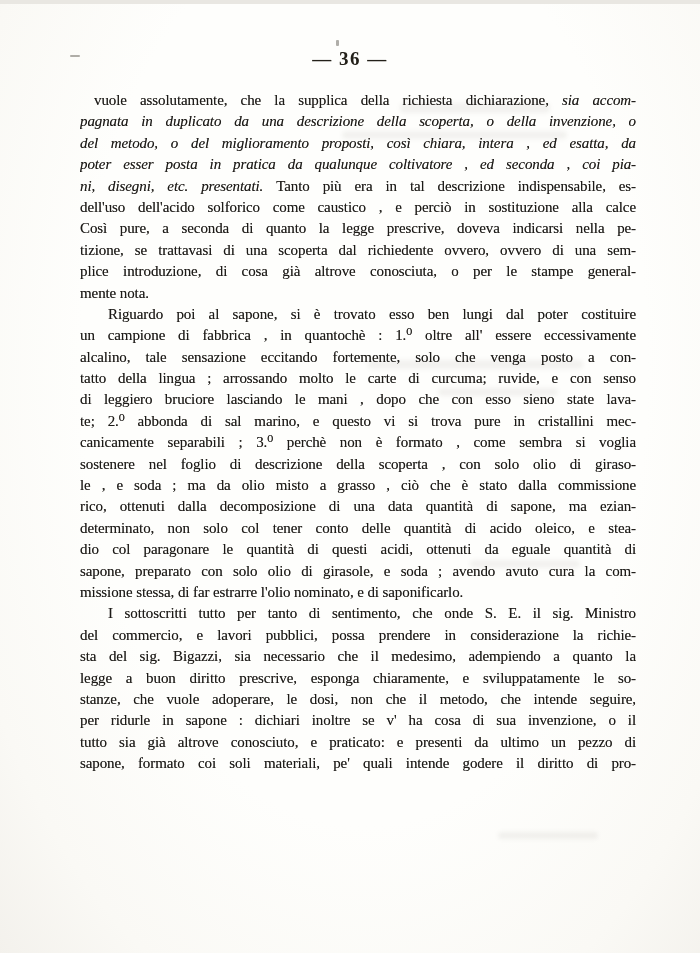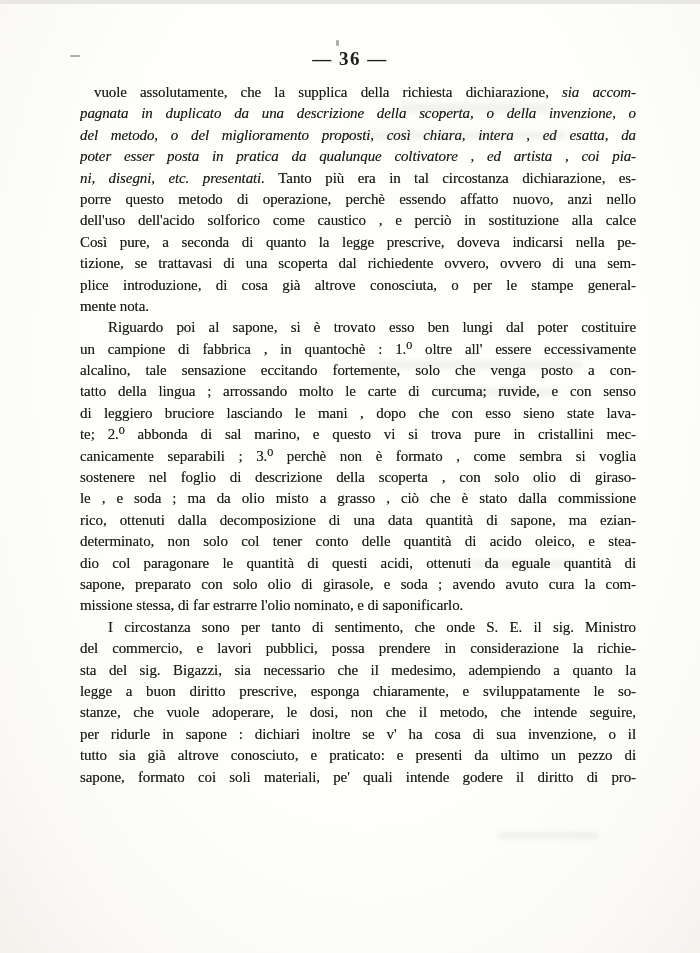--- a/index.html
+++ b/index.html
@@ -15,21 +15,21 @@
   }
   .page-number {
     position:absolute; top:44px; left:0; right:0;
     text-align:center;
     font-size:19px; font-weight:bold;
     letter-spacing:1.5px;
     color:#232019;
   }
   .text-block {
     position:absolute;
-    top:78px; left:80px; width:556px;
+    top:86px; left:80px; width:556px;
     font-size:15px;
     line-height:21.4px;
     letter-spacing:-0.1px;
     text-shadow:0 0 0.4px rgba(25,22,18,0.55);
   }
   .line {
     height:21.4px;
     overflow:hidden;
     text-align:justify;
     text-align-last:justify;
@@ -67,43 +67,42 @@
   <div class="smudge" style="left:498px; top:828px; width:100px; height:7px;"></div>
   <div class="speck" style="left:70px;  top:51px;  width:10px;  height:2px;"></div>
   <div class="speck" style="left:336px; top:36px;  width:3px;   height:6px;"></div>
 
   <div class="page-number">— 36 —</div>
 
   <div class="text-block">
       <div class="line indent-sm"><span>vuole assolutamente, che la supplica della richiesta dichiarazione, </span><span class="it">sia accom-</span></div>
       <div class="line"><span class="it">pagnata in duplicato da una descrizione della scoperta, o della invenzione, o</span></div>
       <div class="line"><span class="it">del metodo, o del miglioramento proposti, così chiara, intera , ed esatta, da</span></div>
-      <div class="line"><span class="it">poter esser posta in pratica da qualunque coltivatore , ed artista , coi pia-</span></div>
-      <div class="line"><span class="it">ni, disegni, etc. presentati. </span><span>Tanto più era in tal circostanza dichiarazione, es-</span></div>
-      <div class="line"><span>porre questo metodo di operazione, perchè essendo affatto nuovo, anzi nello</span></div>
+      <div class="line"><span class="it">poter esser posta in pratica da qualunque coltivatore , ed seconda , coi pia-</span></div>
+      <div class="line"><span class="it">ni, disegni, etc. presentati. </span><span>Tanto più era in tal descrizione indispensabile, es-</span></div>
       <div class="line"><span>dell'uso dell'acido solforico come caustico , e perciò in sostituzione alla calce</span></div>
       <div class="line"><span>Così pure, a seconda di quanto la legge prescrive, doveva indicarsi nella pe-</span></div>
       <div class="line"><span>tizione, se trattavasi di una scoperta dal richiedente ovvero, ovvero di una sem-</span></div>
       <div class="line"><span>plice introduzione, di cosa già altrove conosciuta, o per le stampe general-</span></div>
       <div class="line noj"><span>mente nota.</span></div>
       <div class="line indent-p"><span>Riguardo poi al sapone, si è trovato esso ben lungi dal poter costituire</span></div>
       <div class="line"><span>un campione di fabbrica , in quantochè : 1.⁰ oltre all' essere eccessivamente</span></div>
       <div class="line"><span>alcalino, tale sensazione eccitando fortemente, solo che venga posto a con-</span></div>
       <div class="line"><span>tatto della lingua ; arrossando molto le carte di curcuma; ruvide, e con senso</span></div>
       <div class="line"><span>di leggiero bruciore lasciando le mani , dopo che con esso sieno state lava-</span></div>
       <div class="line"><span>te; 2.⁰ abbonda di sal marino, e questo vi si trova pure in cristallini mec-</span></div>
       <div class="line"><span>canicamente separabili ; 3.⁰ perchè non è formato , come sembra si voglia</span></div>
       <div class="line"><span>sostenere nel foglio di descrizione della scoperta , con solo olio di giraso-</span></div>
       <div class="line"><span>le , e soda ; ma da olio misto a grasso , ciò che è stato dalla commissione</span></div>
       <div class="line"><span>rico, ottenuti dalla decomposizione di una data quantità di sapone, ma ezian-</span></div>
       <div class="line"><span>determinato, non solo col tener conto delle quantità di acido oleico, e stea-</span></div>
       <div class="line"><span>dio col paragonare le quantità di questi acidi, ottenuti da eguale quantità di</span></div>
       <div class="line"><span>sapone, preparato con solo olio di girasole, e soda ; avendo avuto cura la com-</span></div>
       <div class="line noj"><span>missione stessa, di far estrarre l'olio nominato, e di saponificarlo.</span></div>
-      <div class="line indent-p"><span>I circostanza sono per tanto di sentimento, che onde S. E. il sig. Ministro</span></div>
+      <div class="line indent-p"><span>I sottoscritti tutto per tanto di sentimento, che onde S. E. il sig. Ministro</span></div>
       <div class="line"><span>del commercio, e lavori pubblici, possa prendere in considerazione la richie-</span></div>
       <div class="line"><span>sta del sig. Bigazzi, sia necessario che il medesimo, adempiendo a quanto la</span></div>
       <div class="line"><span>legge a buon diritto prescrive, esponga chiaramente, e sviluppatamente le so-</span></div>
       <div class="line"><span>stanze, che vuole adoperare, le dosi, non che il metodo, che intende seguire,</span></div>
       <div class="line"><span>per ridurle in sapone : dichiari inoltre se v' ha cosa di sua invenzione, o il</span></div>
       <div class="line"><span>tutto sia già altrove conosciuto, e praticato: e presenti da ultimo un pezzo di</span></div>
       <div class="line"><span>sapone, formato coi soli materiali, pe' quali intende godere il diritto di pro-</span></div>
     </div>
 
 </div>

